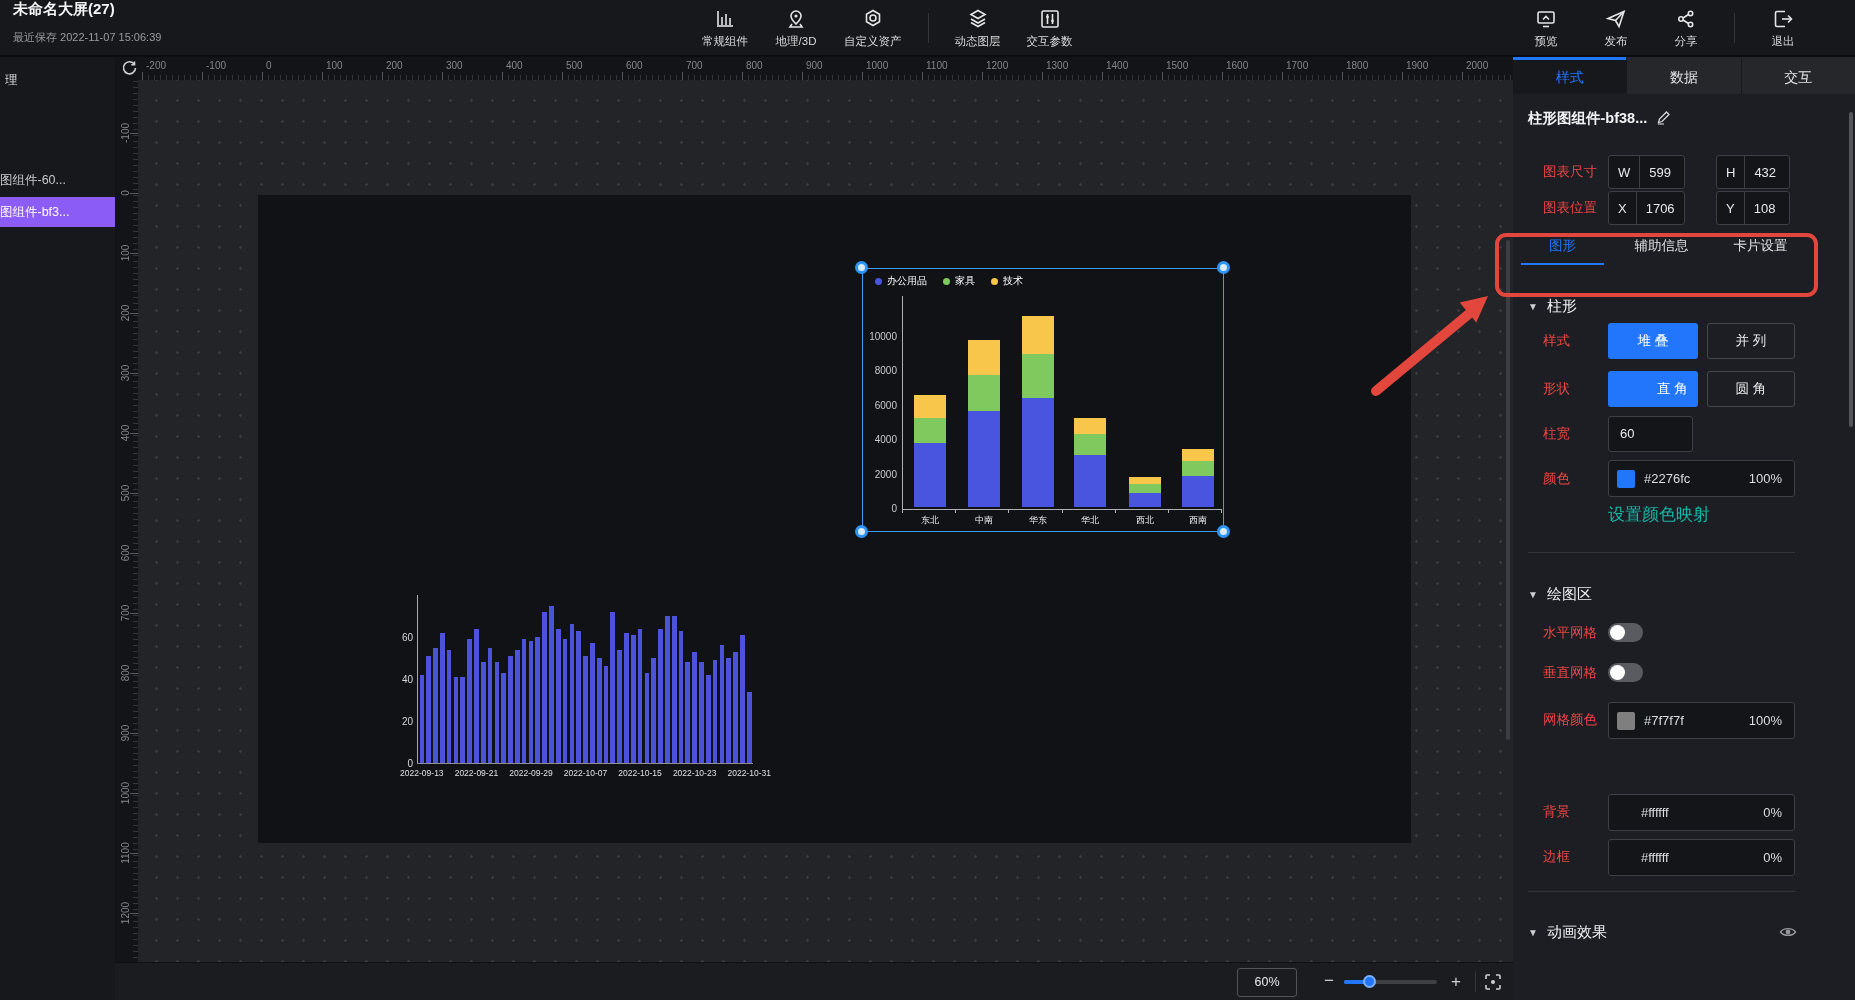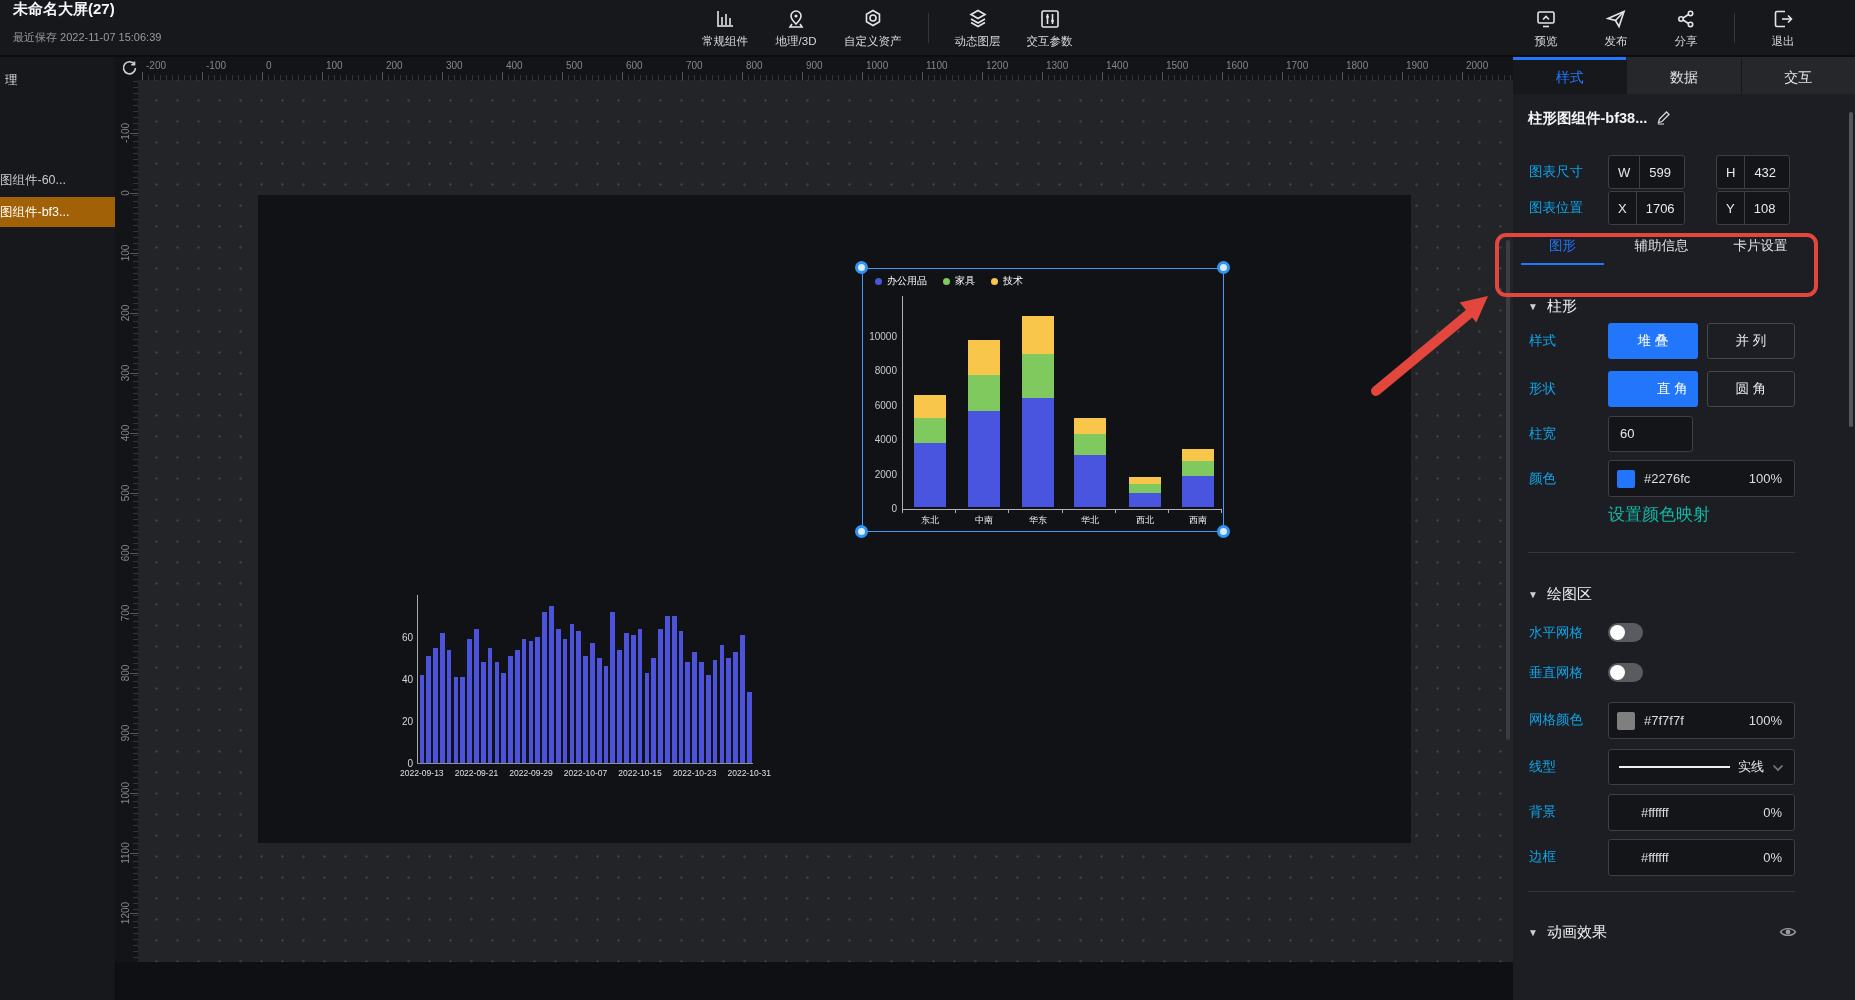--- a/index.html
+++ b/index.html
@@ -16,21 +16,21 @@
   .tool-item{display:flex;flex-direction:column;align-items:center;gap:4px;cursor:pointer;min-width:44px;}
   .tool-item svg{display:block;}
   .tool-label{font-size:11.5px;color:#d9dadc;white-space:nowrap;}
   .hd-divider{width:1px;height:30px;background:#35363a;}
 
   
   #sidebar{position:absolute;left:0;top:57px;width:115px;height:943px;background:#17181b;border-right:1px solid #0b0c0e;overflow:hidden;}
   .sb-header{position:absolute;left:5px;top:15px;font-size:12.5px;color:#d8d9db;}
   .sb-item{position:absolute;left:0;width:115px;height:30px;line-height:30px;font-size:12.5px;color:#c7c8cb;white-space:nowrap;cursor:pointer;}
   .sb-item span{margin-left:-4px;padding-left:4px;}
-  .sb-item.selected{background:#a16207;color:#ffffff;}
+  .sb-item.selected{background:#8b5cf6;color:#ffffff;}
 
   
   #ruler-corner{position:absolute;left:115px;top:57px;width:23px;height:23px;background:#131417;z-index:6;}
   #reset-icon{position:absolute;left:121px;top:59px;z-index:7;cursor:pointer;}
   #h-ruler{position:absolute;left:138px;top:57px;width:1375px;height:23px;background:#131417;overflow:hidden;z-index:5;}
   #h-ruler .minor{position:absolute;left:4px;right:0;bottom:0;height:5px;
      background:repeating-linear-gradient(90deg,#33343a 0 1px,transparent 1px 6px);}
   .h-tick{position:absolute;bottom:0;width:1px;height:8px;background:#55565c;}
   .h-label{position:absolute;top:3px;font-size:10px;color:#85868b;white-space:nowrap;}
   #v-ruler{position:absolute;left:115px;top:80px;width:23px;height:882px;background:#131417;overflow:hidden;z-index:5;}
@@ -72,21 +72,21 @@
   .dlab{position:absolute;text-align:center;font-size:8.5px;color:#dfe0e3;white-space:nowrap;}
 
   
   #panel{position:absolute;left:1513px;top:57px;width:342px;height:943px;background:#1d1e23;z-index:10;}
   .p-tabs{position:absolute;left:0;top:0;width:342px;height:37px;display:flex;}
   .p-tab{flex:1;text-align:center;line-height:35px;font-size:14px;color:#e3e4e6;background:#26272b;border-top:3px solid transparent;
      box-sizing:border-box;cursor:pointer;border-left:1px solid #17181c;}
   .p-tab:first-child{border-left:none;}
   .p-tab.active{background:#17181c;color:#2276fc;border-top:3px solid #2276fc;}
   .p-row{position:absolute;left:0;width:342px;}
-  .p-label{position:absolute;left:16px;top:50%;transform:translateY(-50%);font-size:13.5px;color:#0ea5e9;white-space:nowrap;}
+  .p-label{position:absolute;left:30px;top:50%;transform:translateY(-50%);font-size:13.5px;color:#ef4444;white-space:nowrap;}
   .p-name{position:absolute;left:15px;top:52px;font-size:14.5px;font-weight:bold;color:#f2f3f5;display:flex;align-items:center;gap:9px;}
   .num-input{position:absolute;height:34px;background:#141519;border:1px solid #3e3f44;border-radius:3px;box-sizing:border-box;
      display:flex;align-items:center;font-size:13px;color:#e8e9eb;}
   .num-prefix{padding:0 9px;}
   .num-sep{width:1px;align-self:stretch;background:#3e3f44;}
   .num-val{padding:0 9px;}
   .p-subtabs{position:absolute;left:0;top:176px;width:297px;height:32px;display:flex;}
   .p-subtab{flex:1;text-align:center;font-size:13.5px;color:#e0e1e3;line-height:26px;cursor:pointer;position:relative;}
   .p-subtab.active{color:#2276fc;}
   .p-subtab.active::after{content:"";position:absolute;left:8px;right:8px;bottom:0;height:2px;background:#2276fc;}
@@ -450,20 +450,38 @@
       <div class="bar-seg" style="left: 319px; width: 32px; bottom: 24px; height: 30.96px; background: rgb(74, 85, 223);"></div>
       <div class="bar-seg" style="left: 319px; width: 32px; bottom: 54.96px; height: 14.62px; background: rgb(127, 201, 95);"></div>
       <div class="bar-seg" style="left: 319px; width: 32px; bottom: 69.58px; height: 12.9px; background: rgb(248, 198, 74);"></div>
       <div class="xcat" style="left: 315px; width: 40px; top: 245px;">西南</div>
     </div>
   <div class="sel-handle" style="left:855px;top:261px;"></div>
   <div class="sel-handle" style="left:1217px;top:261px;"></div>
   <div class="sel-handle" style="left:855px;top:525px;"></div>
   <div class="sel-handle" style="left:1217px;top:525px;"></div>
 
+  <div id="bottombar">
+    <div id="zoom-box">60%</div>
+    <div class="zb-minus">−</div>
+    <div id="zoom-slider">
+      <div id="zoom-progress"></div>
+      <div id="zoom-thumb"></div>
+    </div>
+    <div class="zb-plus">+</div>
+    <div class="zb-div"></div>
+    <span id="fit-icon">
+      <svg width="20" height="20" viewBox="0 0 20 20" fill="none" stroke="#cfd0d2" stroke-width="1.6">
+        <path d="M3 7 V4 a1 1 0 0 1 1-1 h3"></path>
+          <path d="M13 3 h3 a1 1 0 0 1 1 1 v3"></path>
+        <path d="M17 13 v3 a1 1 0 0 1-1 1 h-3"></path>
+          <path d="M7 17 H4 a1 1 0 0 1-1-1 v-3"></path>
+        <circle cx="10" cy="10" r="2" fill="#cfd0d2" stroke="none"></circle>
+      </svg></span>
+  </div>
 
   <div id="panel">
     <div class="p-tabs">
       <div class="p-tab active">样式</div>
       <div class="p-tab">数据</div>
       <div class="p-tab">交互</div>
     </div>
 
     <div class="p-name">
       <span>柱形图组件-bf38...</span>
@@ -564,32 +582,20 @@
 
     <div class="p-row" style="top:645px;height:36px;">
       <span class="p-label">网格颜色</span>
       <div class="color-field">
         <span class="swatch" style="background:#7f7f7f;"></span>
         <span class="hex">#7f7f7f</span>
         <span>100%</span>
       </div>
     </div>
 
-    <div class="p-row" style="top:692px;height:36px;">
-      <span class="p-label">线型</span>
-      <div class="line-field">
-        <span class="line-preview"></span>
-        <span>实线</span>
-        <span>
-          <svg width="12" height="8" viewBox="0 0 12 8" fill="none" stroke="#7a7b80" stroke-width="1.6">
-              <path d="M1.5 1.5 L6 6 L10.5 1.5"></path>
-            </svg>
-        </span>
-      </div>
-    </div>
 
     <div class="p-row" style="top:737px;height:36px;">
       <span class="p-label">背景</span>
       <div class="color-field noswatch">
         <span class="hex">#ffffff</span>
         <span>0%</span>
       </div>
     </div>
 
     <div class="p-row" style="top:782px;height:36px;">

